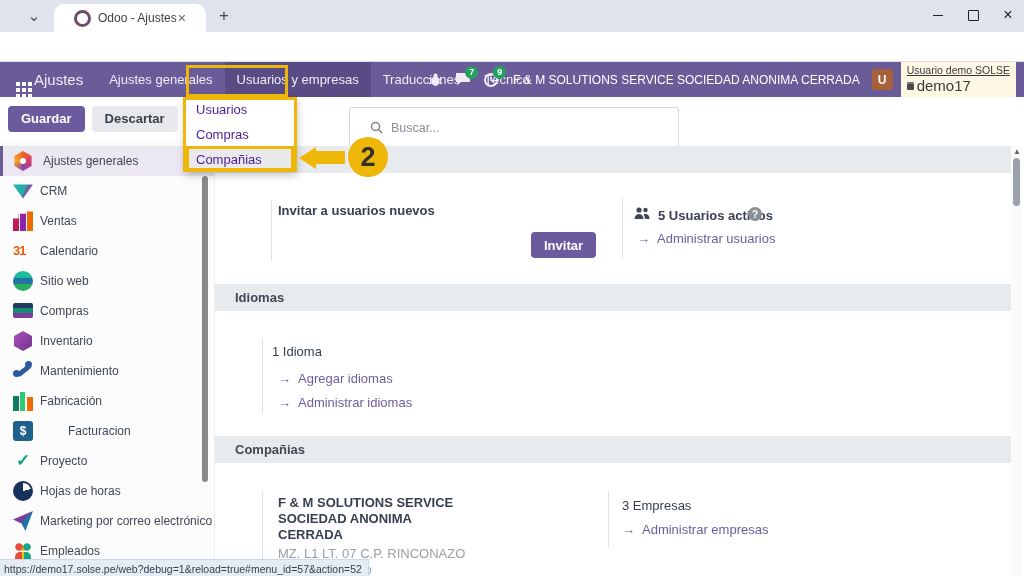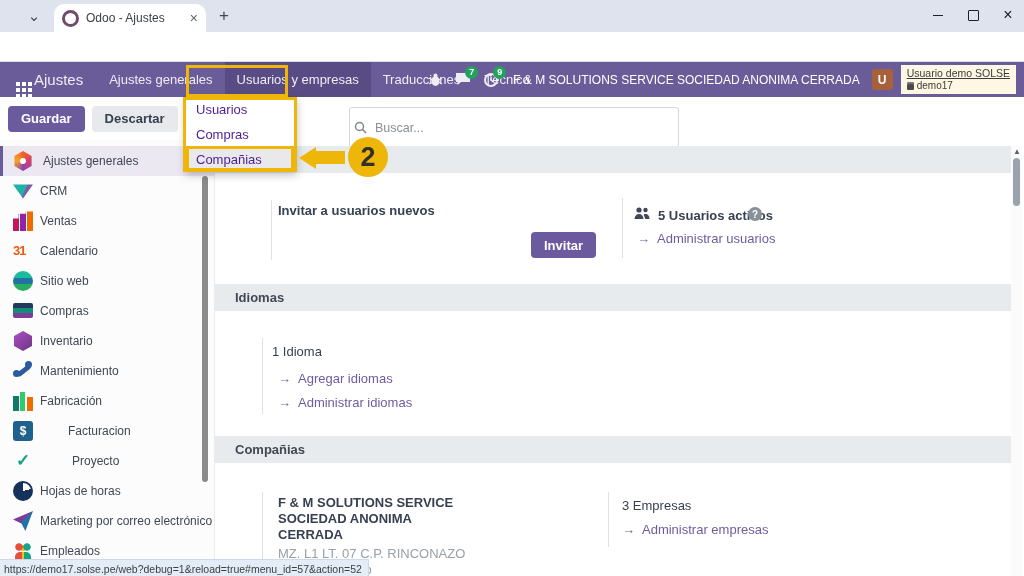--- a/index.html
+++ b/index.html
@@ -2,21 +2,21 @@
 <html><head>
 <meta charset="utf-8">
 <style>
   html,body{margin:0;padding:0;background:#555;}
   .screen{position:relative;width:1024px;height:576px;background:#fff;overflow:hidden;
           font-family:"Liberation Sans",sans-serif;-webkit-font-smoothing:antialiased;}
   .abs{position:absolute;}
   
   .titlebar{left:0;top:0;width:1024px;height:32px;background:#dee3ee;}
   .tab{left:54px;top:4px;width:152px;height:28px;background:#fff;border-radius:10px 10px 0 0;
-       display:flex;align-items:center;padding:0 8px;box-sizing:border-box;}
+       display:flex;align-items:center;padding:0 20px;box-sizing:border-box;}
   .favicon{width:11px;height:11px;border:3px solid #714b67;border-radius:50%;flex:none;}
   .tabtitle{font-size:12px;color:#3c4043;margin-left:7px;flex:1;white-space:nowrap;overflow:hidden;}
   .tabclose{color:#5f6368;font-size:14px;line-height:14px;cursor:default;}
   .glyphbtn{color:#44474d;font-size:15px;line-height:16px;text-align:center;}
   .winbtn{width:30px;height:22px;top:4px;display:flex;align-items:center;justify-content:center;color:#202124;}
   .minglyph{width:10px;border-top:1.5px solid #202124;}
   .restoreglyph{width:9px;height:9px;border:1.2px solid #202124;border-radius:1px;}
   .toolbar{left:0;top:32px;width:1024px;height:30px;background:#fff;border-bottom:1px solid #dadce0;box-sizing:border-box;}
   .navarrow{font-size:16px;line-height:16px;}
   .urlpill{left:90px;top:36px;width:752px;height:22px;background:#f0f2f6;border-radius:12px;
@@ -38,30 +38,30 @@
   .badgewrap{position:relative;width:20px;height:20px;display:flex;align-items:center;justify-content:center;}
   .badge{position:absolute;top:-4px;right:-5px;min-width:13px;height:13px;border-radius:7px;background:#23a25d;
          color:#fff;font-size:9px;line-height:13px;text-align:center;font-weight:bold;}
   .companyname{font-size:12px;color:#ffffff;white-space:nowrap;margin:0 4px;}
   .avatar{width:21px;height:21px;border-radius:3px;background:#a8603a;color:#fff;font-size:12px;font-weight:bold;
           display:flex;align-items:center;justify-content:center;}
   .userbox{background:#fdf7e3;color:#3b3b3b;padding:2px 6px;line-height:1.25;}
   .username{font-size:10.5px;text-decoration:underline;white-space:nowrap;}
   .dbrow{display:flex;align-items:center;gap:3px;}
   .dbicon{width:7px;height:8px;background:#4a4a4a;border-radius:2px 2px 1px 1px;box-shadow:inset 0 2px 0 #777;}
-  .dbname{font-size:10px;white-space:nowrap;}
+  .dbname{font-size:15px;white-space:nowrap;}
   
   .cpanel{left:0;top:97px;width:1024px;height:43px;background:#fff;display:flex;align-items:center;}
   .btn{height:26px;border-radius:4px;font-size:13px;font-weight:bold;display:flex;align-items:center;
        padding:0 13px;box-sizing:border-box;}
   .btn-primary{background:#6b5b9e;color:#fff;margin-left:8px;}
   .btn-secondary{background:#e8e9ec;color:#374151;margin-left:7px;}
   .cptitle{font-size:16px;color:#4b5563;margin-left:12px;}
   .searchbox{left:349px;top:107px;width:330px;height:41px;border:1px solid #d5d8dd;border-radius:3px;
-             background:#fff;display:flex;align-items:center;padding:0 4px;box-sizing:border-box;gap:6px;}
+             background:#fff;display:flex;align-items:center;padding:0 20px;box-sizing:border-box;gap:6px;}
   .searchbox input{border:0;outline:0;flex:1;font-size:12.5px;font-family:"Liberation Sans",sans-serif;color:#333;background:transparent;}
   .searchbox input::placeholder{color:#8a8f98;}
   
   .sidebar{left:0;top:140px;width:215px;height:436px;background:#fcfcfd;border-right:1px solid #ececee;box-sizing:border-box;}
   .srow{position:absolute;left:0;width:215px;height:30px;display:flex;align-items:center;box-sizing:border-box;}
   .srow .slabel{font-size:12px;color:#3f4854;margin-left:40px;white-space:nowrap;}
   .srow.selected{background:#ece8f2;border-left:3px solid #6a5c98;}
   .ic{position:absolute;left:13px;top:5px;width:20px;height:20px;}
   .srow.selected .ic{left:10px;}
   .ic-general{clip-path:polygon(50% 0,93% 25%,93% 75%,50% 100%,7% 75%,7% 25%);
@@ -284,21 +284,21 @@
         <span class="slabel">Mantenimiento</span>
       </div>
     <div class="srow" style="top:246px;">
         <span class="ic ic-fabricacion"></span>
         <span class="slabel">Fabricación</span>
       </div>
     <div class="srow" style="top:276px;padding-left:28px;">
         <span class="ic ic-facturacion"></span>
         <span class="slabel">Facturacion</span>
       </div>
-    <div class="srow" style="top:306px;padding-left:32px;">
+    <div class="srow" style="top:306px;">
         <span class="ic ic-proyecto"></span>
         <span class="slabel">Proyecto</span>
       </div>
     <div class="srow" style="top:336px;">
         <span class="ic ic-horas"></span>
         <span class="slabel">Hojas de horas</span>
       </div>
     <div class="srow" style="top:366px;">
         <span class="ic ic-marketing"></span>
         <span class="slabel">Marketing por correo electrónico</span>

